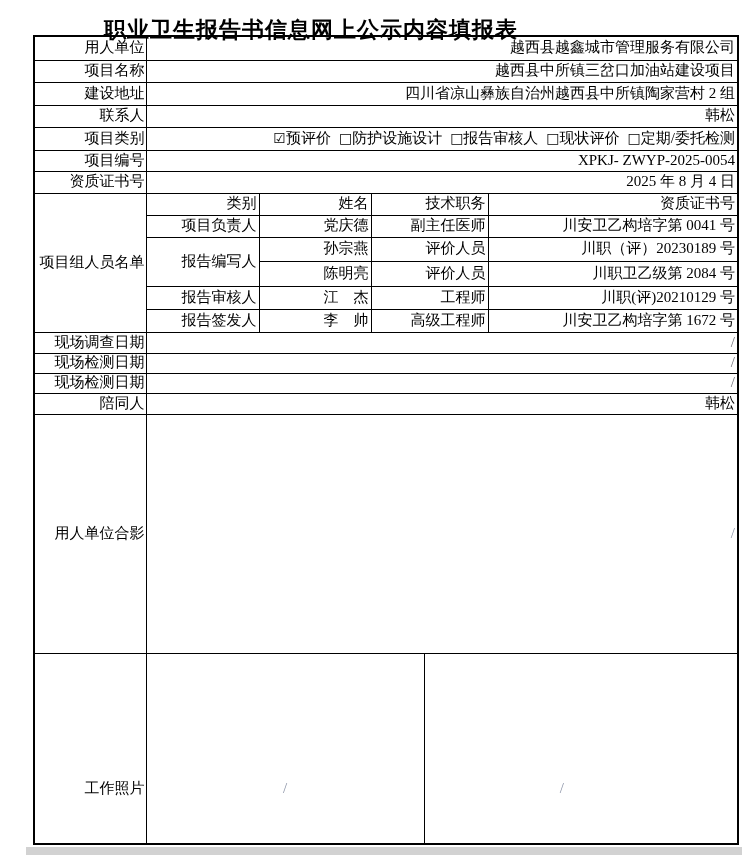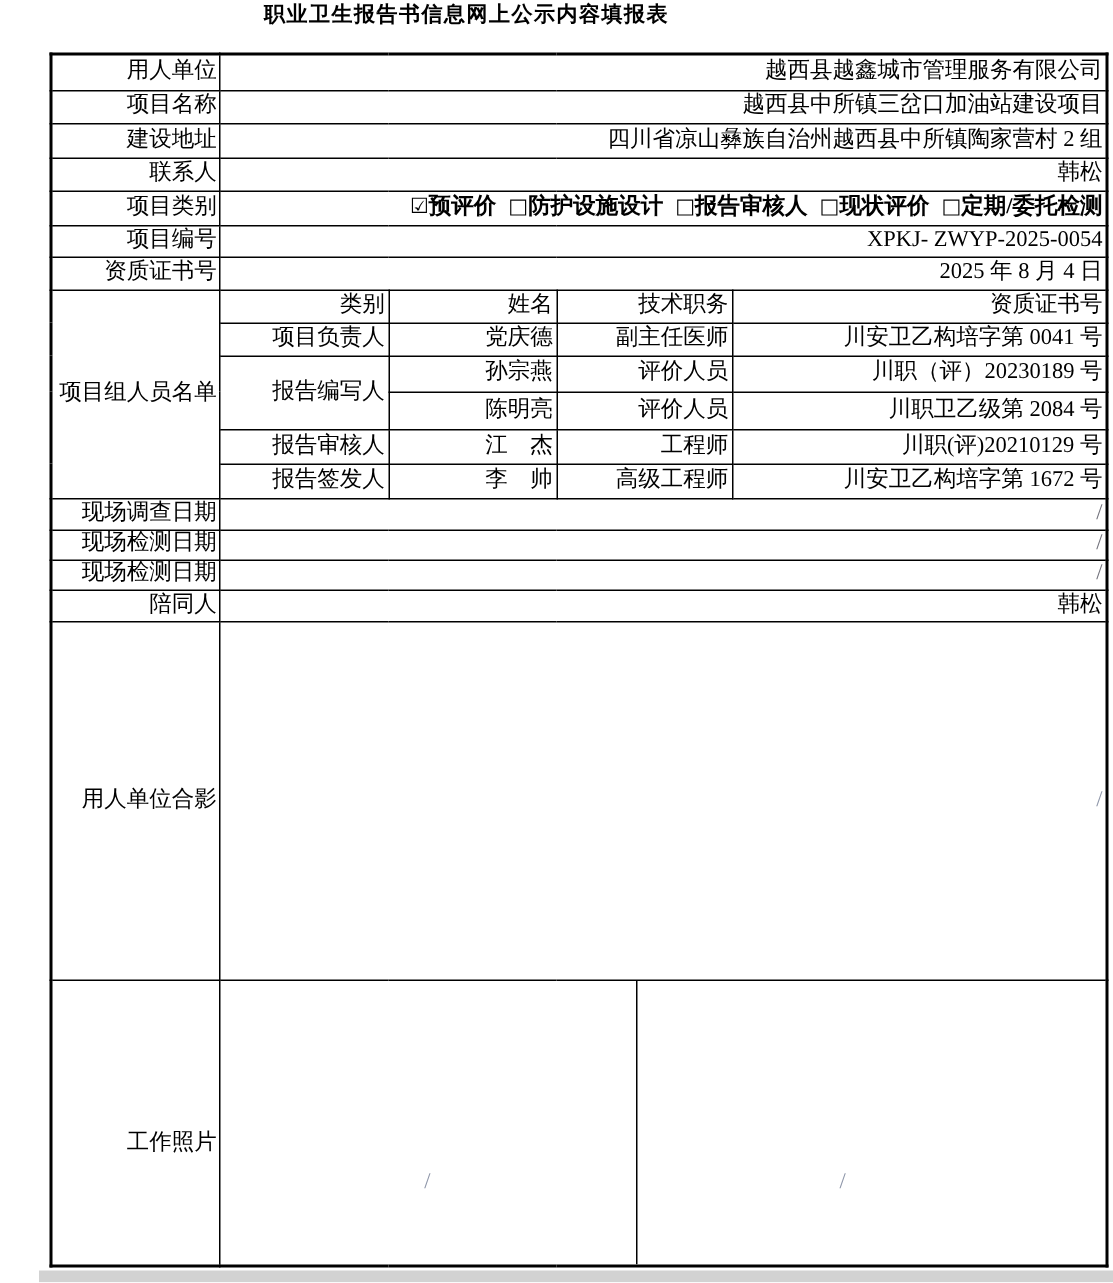--- a/index.html
+++ b/index.html
@@ -1,38 +1,38 @@
 <!DOCTYPE html>
 <html><head>
 <meta charset="utf-8">
 <style>
   html,body{margin:0;padding:0;background:#ffffff;}
   .page{position:relative;width:742px;height:855px;background:#ffffff;overflow:hidden;
         font-family:"Liberation Serif","DejaVu Serif",serif;color:#000;}
-  .doc-title{position:absolute;top:1px;left:0;width:622px;text-align:center;
+  .doc-title{position:absolute;top:15px;left:0;width:622px;text-align:center;
         font-family:"Liberation Sans","DejaVu Sans",sans-serif;
-        font-size:14px;font-weight:bold;letter-spacing:1px;}
+        font-size:22px;font-weight:bold;letter-spacing:1px;}
   table.form{position:absolute;left:33px;top:35px;width:704px;border-collapse:collapse;
         table-layout:fixed;border:2px solid #000;}
   td{border:1px solid #000;padding:0 2px;font-size:15px;text-align:right;
         vertical-align:middle;line-height:1.05;overflow:hidden;}
   td.lab{padding:0 1px;}
   td.val{}
   td.nopad{padding:0;}
   .slash{color:#70707a;}
   .slash-light{color:#8d95a8;}
-  .cbx-opt{margin-right:8px;white-space:nowrap;font-weight:bold;}
+  .cbx-opt{margin-right:8px;white-space:nowrap;}
   .cbx-opt:last-child{margin-right:0;}
   .cbx-box{font-family:"DejaVu Sans",sans-serif;font-size:14px;}
   .photos{display:flex;width:100%;height:189px;}
   .photo-l{width:278px;border-right:1px solid #000;display:flex;justify-content:center;
         align-items:flex-end;padding-bottom:46px;box-sizing:border-box;}
   .photo-r{flex:1;display:flex;justify-content:center;align-items:flex-end;
         padding-bottom:46px;padding-right:38px;box-sizing:border-box;}
-  td.lab-bottom{vertical-align:bottom;padding-bottom:72px;}
+  td.lab-bottom{vertical-align:bottom;padding-bottom:46px;}
   .scrollbar{position:absolute;left:26px;top:847px;width:716px;height:8px;background:#d2d2d2;}
 </style>
 </head>
 <body>
 
 <div class="page">
 
   <div class="doc-title">职业卫生报告书信息网上公示内容填报表</div>
 
   <table class="form">

